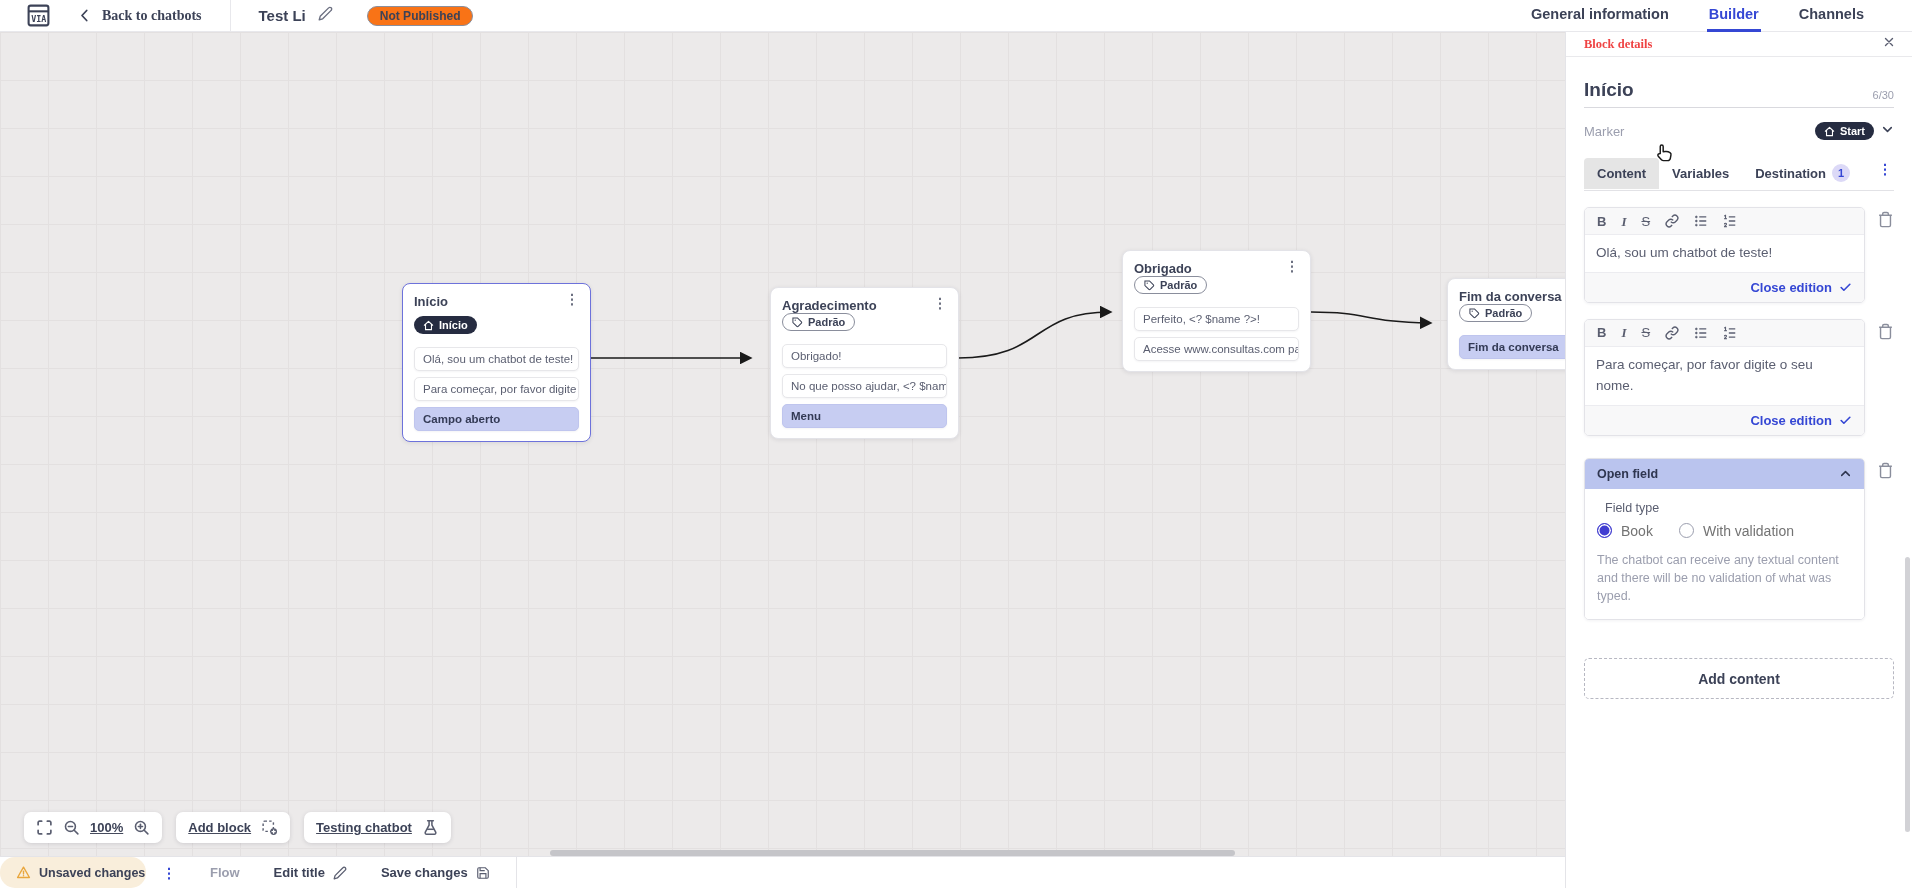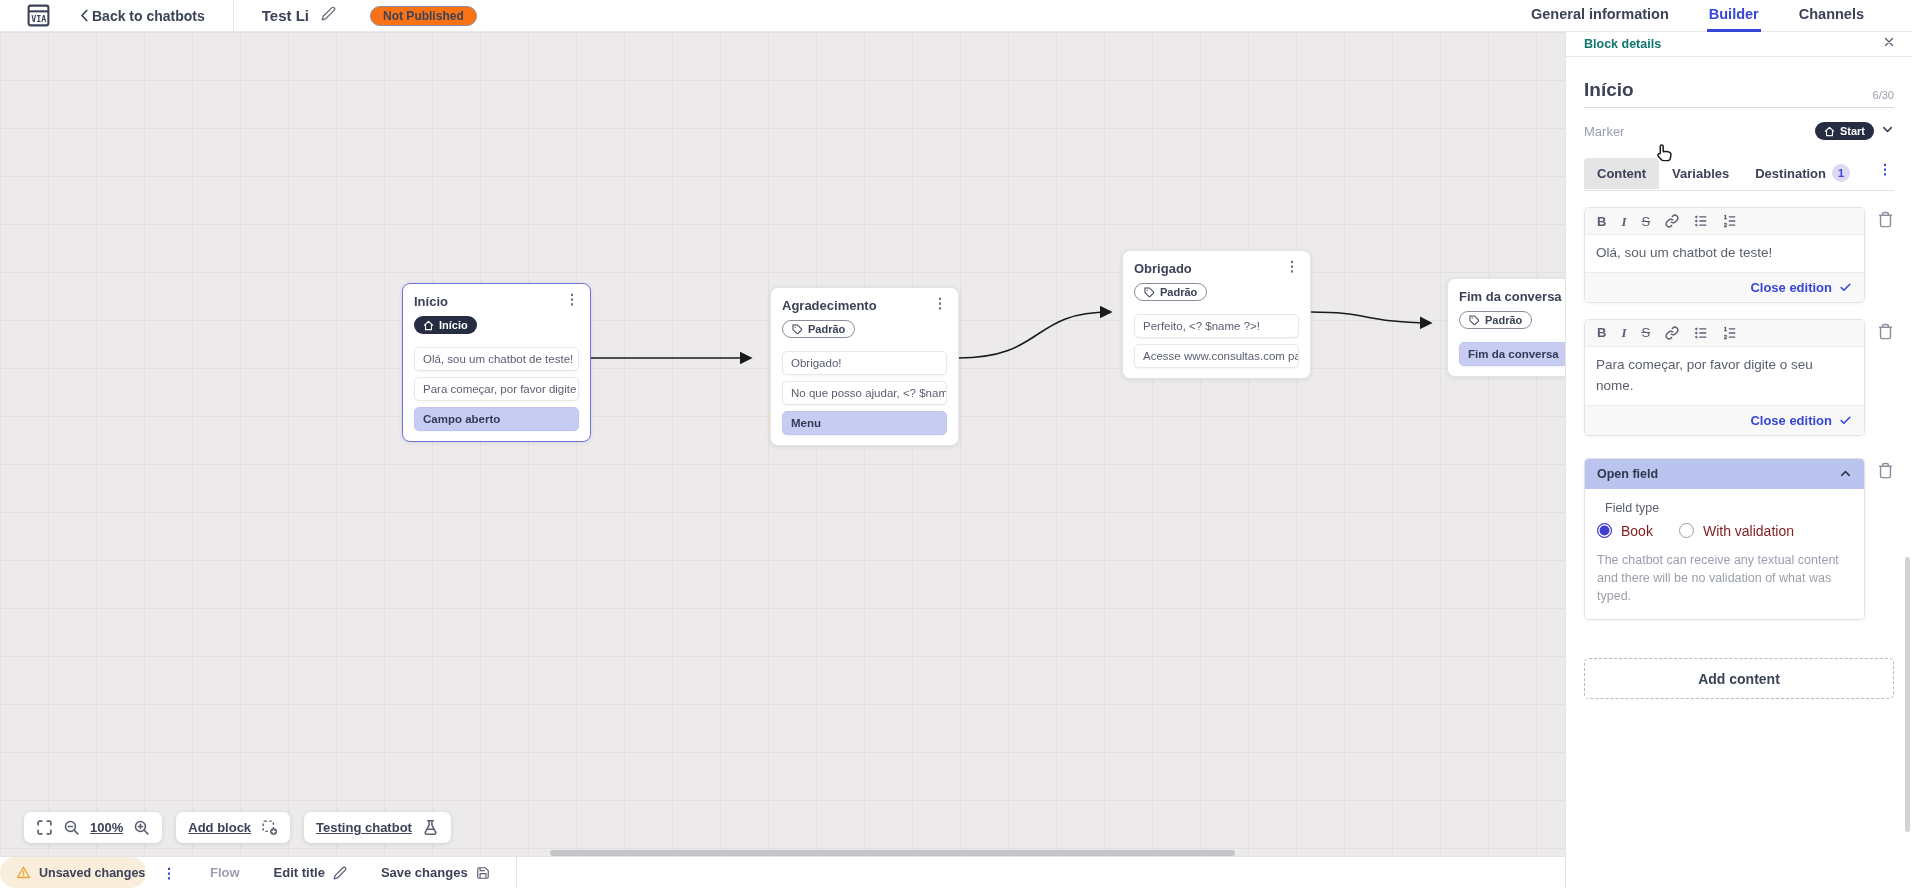--- a/index.html
+++ b/index.html
@@ -8,21 +8,21 @@
   .app { position:relative; width:1912px; height:888px; overflow:hidden; }
 
   
   .ic { width:16px; height:16px; flex:0 0 auto; }
   .ic use { stroke:currentColor; }
 
   
   .topbar { position:absolute; top:0; left:0; width:1912px; height:32px; background:#fff;
             border-bottom:1px solid #e8e8ec; display:flex; align-items:center; padding-left:26px; z-index:30; }
   .logo { width:25px; height:25px; color:#3c4257; }
-  .back { display:flex; align-items:center; gap:0; margin-left:26px; font-size:14px; font-weight:bold; color:#3c4257; cursor:pointer; }
+  .back { display:flex; align-items:center; gap:10px; margin-left:26px; font-size:14px; font-weight:bold; color:#3c4257; cursor:pointer;font-family:Liberation Serif, serif; }
   .back .ic { width:15px; height:15px; }
   .tb-divider { width:1px; height:32px; background:#e8e8ec; margin:0 28px; }
   .doc-title { font-size:15px; font-weight:bold; color:#3c4257; }
   .pencil { color:#6b6f80; margin-left:12px; }
   .pencil .ic { width:15px; height:15px; }
   .status-pill { margin-left:34px; border:1px solid #8a8e9c; border-radius:12px; padding:2px 12px;
                  font-size:12px; font-weight:bold; color:#3c4257; background:#f97316; }
   .tb-spacer { flex:1; }
   .tb-tabs { display:flex; align-items:stretch; height:32px; margin-right:46px; gap:36px; }
   .tb-tab { display:flex; align-items:center; font-size:14.5px; font-weight:bold; color:#3c4257;
@@ -40,21 +40,21 @@
   .block { position:absolute; background:#fff; border:1px solid #e3e3e8; border-radius:8px;
            box-shadow:0 1px 4px rgba(40,40,60,.10); padding:10px 11px; }
   .block.selected { border:1px solid #6d72db; }
   .block-title-row { display:flex; align-items:flex-start; justify-content:space-between; }
   .block-title { font-size:13px; font-weight:bold; color:#3c4257; }
   .kebab { color:#6b6f80; font-size:14px; line-height:10px; letter-spacing:0; cursor:pointer; font-weight:bold; }
   .badge-dark { display:inline-flex; align-items:center; gap:5px; background:#262c41; color:#fff;
                 border-radius:11px; padding:3px 9px; font-size:11px; font-weight:bold; margin-top:7px; }
   .badge-dark .ic { width:11px; height:11px; }
   .badge-outline { display:inline-flex; align-items:center; gap:5px; border:1px solid #8a8e9c; color:#3c4257;
-                   border-radius:11px; padding:2px 9px; font-size:11px; font-weight:bold; margin-top:7px; background:#fff; }
+                   border-radius:11px; padding:2px 9px; font-size:11px; font-weight:bold; background:#fff; }
   .badge-outline .ic { width:11px; height:11px; }
   .block-items { margin-top:12px; }
   .b-item { margin-top:6px; background:#fff; border:1px solid #e7e7ea; border-radius:5px; padding:5px 8px;
             font-size:11.5px; color:#5a5e70; white-space:nowrap; overflow:hidden; box-shadow:0 1px 2px rgba(40,40,60,.05); }
   .b-item.hl { background:#c7cdf2; border-color:#bfc5ee; color:#333a55; font-weight:bold; }
 
   
   .cv-controls { position:absolute; left:24px; top:780px; display:flex; gap:14px;text-decoration:underline; }
   .cv-card { background:#fff; border-radius:7px; box-shadow:0 1px 4px rgba(40,40,60,.15); height:31px;
              display:flex; align-items:center; gap:10px; padding:0 12px; font-size:13px; font-weight:bold; color:#3c4257; }
@@ -71,21 +71,21 @@
   .bb-item { display:flex; align-items:center; gap:8px; font-size:13px; font-weight:bold; color:#3c4257; margin-left:34px; cursor:pointer; }
   .bb-item .ic { width:14px; height:14px; color:#5a5e70; }
   .bb-flow { color:#9b9eae; }
   .bb-divider { width:1px; height:100%; background:#e4e4e8; margin-left:26px; }
 
   
   .panel { position:absolute; top:32px; left:1565px; width:347px; height:856px; background:#fff;
            border-left:1px solid #e4e4e8; z-index:20; }
   .panel-header { height:25px; border-bottom:1px solid #e9e9ec; display:flex; align-items:center;
                   justify-content:space-between; padding:0 16px 0 18px; }
-  .panel-header-title { font-size:12.5px; font-weight:bold; color:#0f766e; }
+  .panel-header-title { font-size:12.5px; font-weight:bold; color:#ef4444;font-family:Liberation Serif, serif; }
   .panel-close { color:#5a5e70; cursor:pointer; }
   .panel-close .ic { width:14px; height:14px; }
   .panel-body { padding:0 18px; }
 
   .name-row { display:flex; align-items:flex-end; justify-content:space-between; margin-top:22px;
               border-bottom:1px solid #d9d9de; padding-bottom:6px; }
   .name-value { font-size:19px; font-weight:bold; color:#3c4257; }
   .name-counter { font-size:11px; color:#9b9eae; }
 
   .marker-row { display:flex; align-items:center; justify-content:space-between; margin-top:14px; }
@@ -120,21 +120,21 @@
   .trash { color:#8a8e9c; margin-top:4px; cursor:pointer; }
   .trash .ic { width:17px; height:17px; }
 
   .of-card { flex:1; border:1px solid #e3e3e8; border-radius:5px; overflow:hidden; box-shadow:0 1px 3px rgba(40,40,60,.06); }
   .of-header { background:#bac4ee; height:30px; display:flex; align-items:center; justify-content:space-between;
                padding:0 12px; font-size:12.5px; font-weight:bold; color:#2f3650; cursor:pointer; }
   .of-header .ic { width:13px; height:13px; color:#2f3650; }
   .of-body { background:#fff; padding:12px 12px 14px; }
   .ft-label { font-size:12.5px; color:#5a5e70; margin-left:8px; }
   .ft-radios { display:flex; align-items:center; gap:26px; margin-top:8px; }
-  .ft-opt { display:flex; align-items:center; gap:9px; font-size:14px; color:#7f1d1d; cursor:pointer; }
+  .ft-opt { display:flex; align-items:center; gap:9px; font-size:14px; color:#737373; cursor:pointer; }
   .radio { width:15px; height:15px; border-radius:50%; border:1.5px solid #9b9eae; background:#fff; }
   .radio.sel { border-color:#3a36ce; background:#413dd1; box-shadow:inset 0 0 0 1.5px #fff; }
   .of-desc { margin-top:12px; font-size:12.5px; line-height:1.45; color:#9b9eae; }
 
   .add-content { margin-top:38px; border:1.5px dashed #b7b8c2; border-radius:5px; height:41px;
                  display:flex; align-items:center; justify-content:center; font-size:14px; font-weight:bold;
                  color:#3c4257; cursor:pointer; }
   .vscroll-thumb { position:absolute; right:2px; top:525px; width:5px; height:275px; border-radius:3px; background:#d2d2d6; }
 
   

